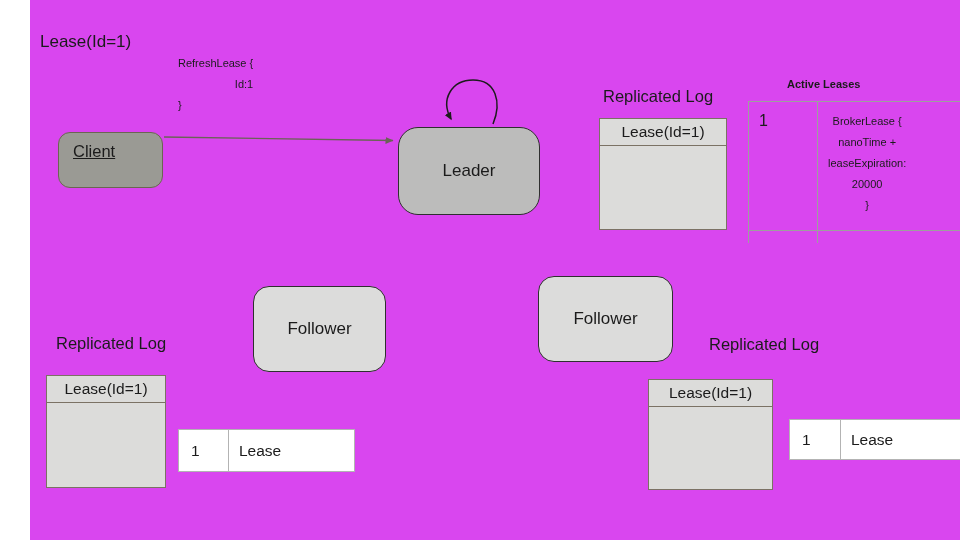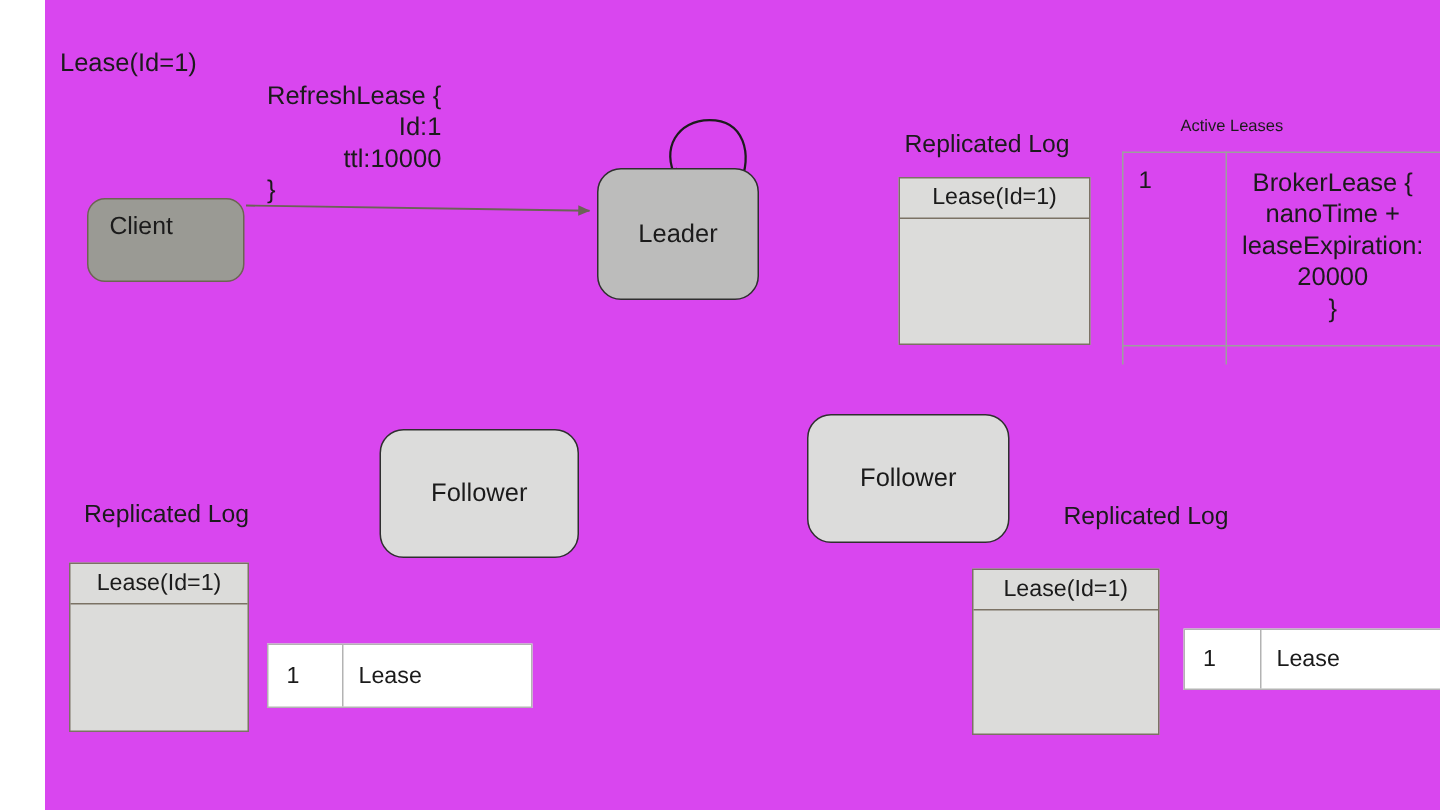--- a/index.html
+++ b/index.html
@@ -7,21 +7,21 @@
     position:relative;width:960px;height:540px;background:#d946ef;
     overflow:hidden;font-family:"Liberation Sans","DejaVu Sans",sans-serif;
     color:#1b1b1b;
     margin-left:30px;
   }
   .abs{position:absolute;}
   .label{white-space:nowrap;line-height:1.25;}
   .fs17{font-size:17px;}
   .fs16{font-size:16px;}
   .fs15{font-size:15.5px;}
-  .fs11{font-size:11px;}
+  .fs11{font-size:11px;font-weight:bold;}
 
   
   .node{
     position:absolute;border:1.6px solid #2f2f2f;border-radius:16px;
     display:flex;align-items:center;justify-content:center;
     font-size:17px;box-sizing:border-box;
   }
   .node.client{
     background:#9a9a94;border-color:#6c6453;border-radius:12px;
     justify-content:flex-start;align-items:flex-start;
@@ -49,21 +49,21 @@
     width:50px;border-right:1px solid #b3b3b3;display:flex;
     align-items:center;padding-left:12px;font-size:15.5px;box-sizing:border-box;
   }
   .stable .c2{
     flex:1;display:flex;align-items:center;padding-left:10px;font-size:15.5px;
   }
 
   
   .aline{position:absolute;background:#9e9e9e;}
 
-  .mono-block div{line-height:21px;font-size:17px;white-space:nowrap;}
+  .mono-block div{line-height:21px;font-size:11px;white-space:nowrap;}
   .indent{padding-left:15px;text-align:right;}
 
   svg.overlay{position:absolute;left:0;top:0;pointer-events:none;}
 </style>
 </head>
 <body>
 
 <div class="stage">
 
   <svg class="overlay" width="960" height="540" viewBox="0 0 960 540">
@@ -77,30 +77,29 @@
     </defs>
     <line x1="134" y1="137" x2="363" y2="140.5" stroke="#6b6356" stroke-width="1.3" marker-end="url(#arrBrown)"></line>
     <path d="M 463 124 C 472 102 466 80 443 80 C 422 80 410 99 421 119" fill="none" stroke="#1c1c1c" stroke-width="1.5" marker-end="url(#arrBlack)"></path>
   </svg>
 
   <div class="abs label fs17" style="left:10px;top:31px;">Lease(Id=1)</div>
 
   <div class="abs mono-block" style="left:148px;top:53px;">
     <div>RefreshLease {</div>
     <div class="indent">Id:1</div>
-    <div class="indent">ttl:10000</div>
     <div style="padding-left:-1px">}</div>
   </div>
 
 
-  <div class="node client" style="left:28px;top:132px;width:105px;height:56px;">
+  <div class="node client" style="left:28px;top:132px;width:105px;height:56px;text-decoration:underline;">
     <span>Client</span>
   </div>
 
-  <div class="node leader" style="left:368px;top:112px;width:108px;height:88px;">
+  <div class="node leader" style="left:368px;top:127px;width:142px;height:88px;border-radius:20px;">
     <span>Leader</span>
   </div>
 
   <div class="node follower" style="left:223px;top:286px;width:133px;height:86px;">
     <span>Follower</span>
   </div>
   <div class="node follower" style="left:508px;top:276px;width:135px;height:86px;">
     <span>Follower</span>
   </div>
 

